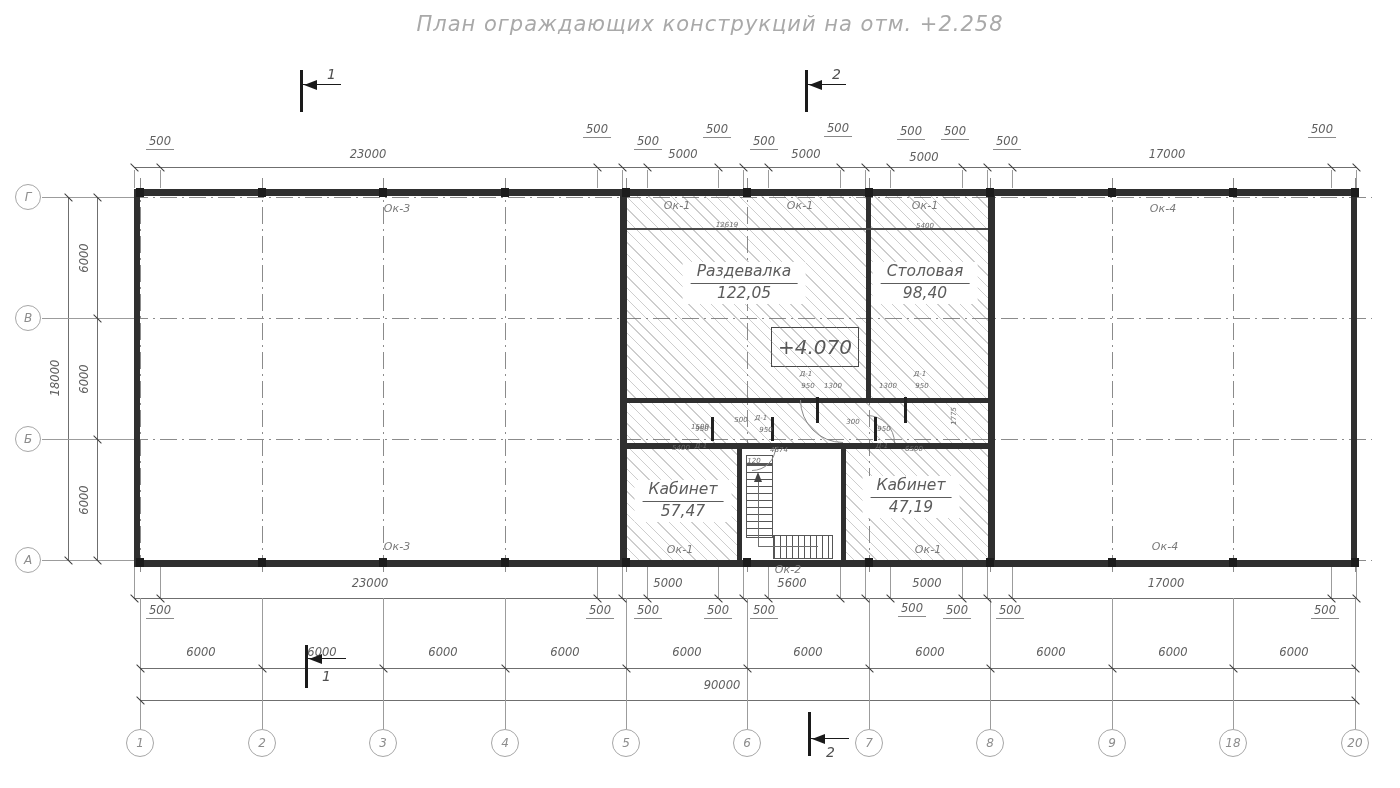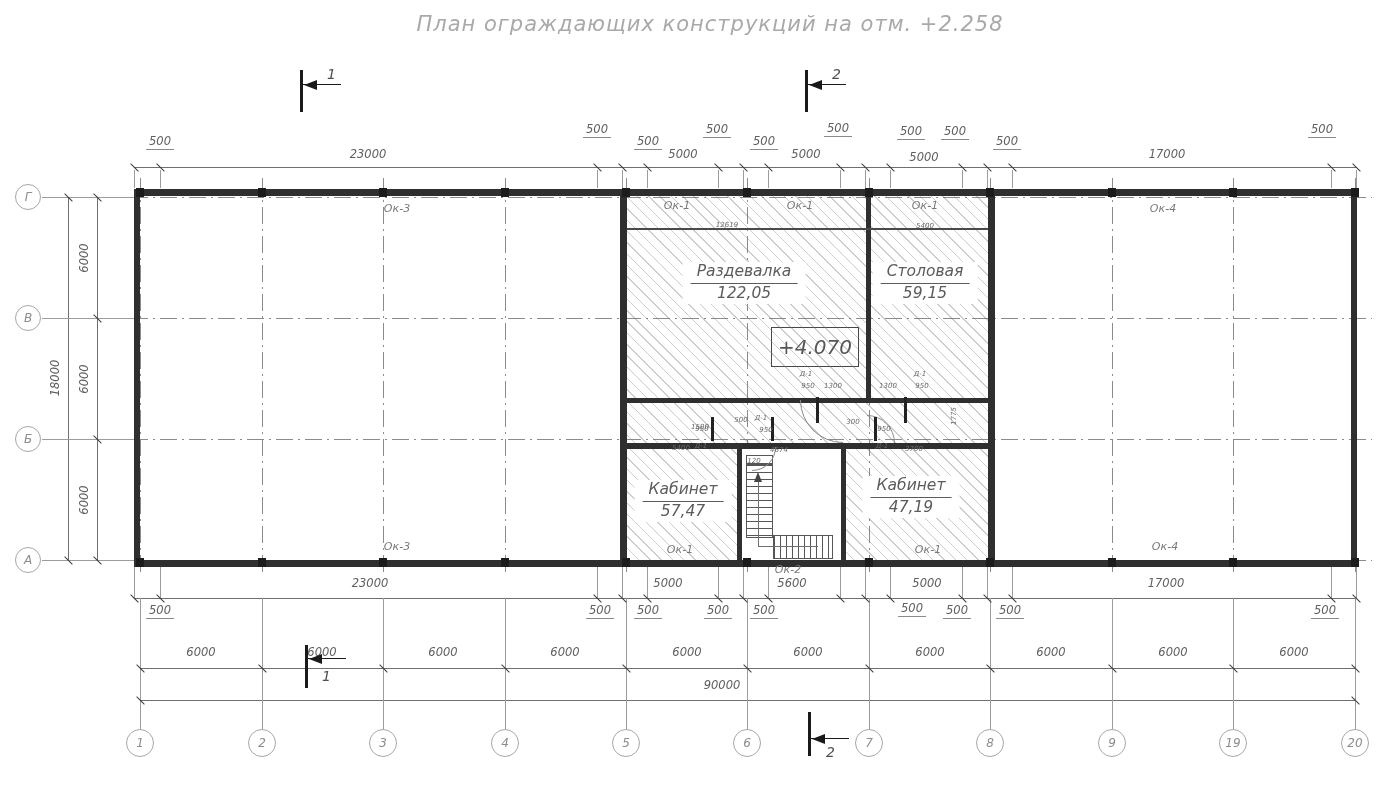--- a/index.html
+++ b/index.html
@@ -285,30 +285,30 @@
       <div class="abs cad tiny" style="left: 700px; top: 424px;">1500</div>
       <div class="abs cad tiny" style="left: 741px; top: 417px;">500</div>
       <div class="abs cad tiny" style="left: 761px; top: 415px;">Д-1</div>
       <div class="abs cad tiny" style="left: 766px; top: 427px;">950</div>
       <div class="abs cad tiny" style="left: 853px; top: 419px;">300</div>
       <div class="abs cad tiny" style="left: 884px; top: 426px;">950</div>
       <div class="abs cad tiny" style="left: 681px; top: 445px;">5400</div>
       <div class="abs cad tiny" style="left: 701px; top: 443px;">Д-1</div>
       <div class="abs cad tiny" style="left: 779px; top: 447px;">4674</div>
       <div class="abs cad tiny" style="left: 882px; top: 443px;">Д-1</div>
-      <div class="abs cad tiny" style="left: 914px; top: 446px;">3700</div>
+      <div class="abs cad tiny" style="left: 914px; top: 446px;">6500</div>
       <div class="abs cad tiny rot" style="left: 954px; top: 416px;">1775</div>
       <div class="abs cad tiny" style="left: 754px; top: 458px;">120</div>
       <div class="abs roomchip" style="left: 744px; top: 262px;">
         <div class="roomname">Раздевалка</div>
         <div class="roomarea">122,05</div>
       </div>
       <div class="abs roomchip" style="left: 925px; top: 262px;">
         <div class="roomname">Столовая</div>
-        <div class="roomarea">59,15</div>
+        <div class="roomarea">98,40</div>
       </div>
       <div class="abs roomchip" style="left: 683px; top: 480px;">
         <div class="roomname">Кабинет</div>
         <div class="roomarea">57,47</div>
       </div>
       <div class="abs roomchip" style="left: 911px; top: 476px;">
         <div class="roomname">Кабинет</div>
         <div class="roomarea">47,19</div>
       </div>
       <div class="abs bubble" style="left: 15px; top: 184px; width: 26px; height: 26px;">Г</div>
@@ -317,21 +317,21 @@
       <div class="abs bubble" style="left: 15px; top: 547px; width: 26px; height: 26px;">А</div>
       <div class="abs bubble" style="left: 126px; top: 729px; width: 28px; height: 28px;">1</div>
       <div class="abs bubble" style="left: 248px; top: 729px; width: 28px; height: 28px;">2</div>
       <div class="abs bubble" style="left: 369px; top: 729px; width: 28px; height: 28px;">3</div>
       <div class="abs bubble" style="left: 491px; top: 729px; width: 28px; height: 28px;">4</div>
       <div class="abs bubble" style="left: 612px; top: 729px; width: 28px; height: 28px;">5</div>
       <div class="abs bubble" style="left: 733px; top: 729px; width: 28px; height: 28px;">6</div>
       <div class="abs bubble" style="left: 855px; top: 729px; width: 28px; height: 28px;">7</div>
       <div class="abs bubble" style="left: 976px; top: 729px; width: 28px; height: 28px;">8</div>
       <div class="abs bubble" style="left: 1098px; top: 729px; width: 28px; height: 28px;">9</div>
-      <div class="abs bubble" style="left: 1219px; top: 729px; width: 28px; height: 28px;">19</div>
+      <div class="abs bubble" style="left: 1219px; top: 729px; width: 28px; height: 28px;">18</div>
       <div class="abs bubble" style="left: 1341px; top: 729px; width: 28px; height: 28px;">20</div>
       <div class="abs secbar" style="left: 300px; top: 70px; height: 42px;"></div>
       <div class="abs secline" style="left: 303px; top: 84px; width: 38px; height: 1.4px;"></div>
       <div class="abs secarrow" style="left: 304px; top: 80px;"></div>
       <div class="abs cad seclab" style="left: 327px; top: 66px;">1</div>
       <div class="abs secbar" style="left: 805px; top: 70px; height: 42px;"></div>
       <div class="abs secline" style="left: 808px; top: 84px; width: 38px; height: 1.4px;"></div>
       <div class="abs secarrow" style="left: 809px; top: 80px;"></div>
       <div class="abs cad seclab" style="left: 832px; top: 66px;">2</div>
       <div class="abs secbar" style="left: 305px; top: 645px; height: 43px;"></div>

